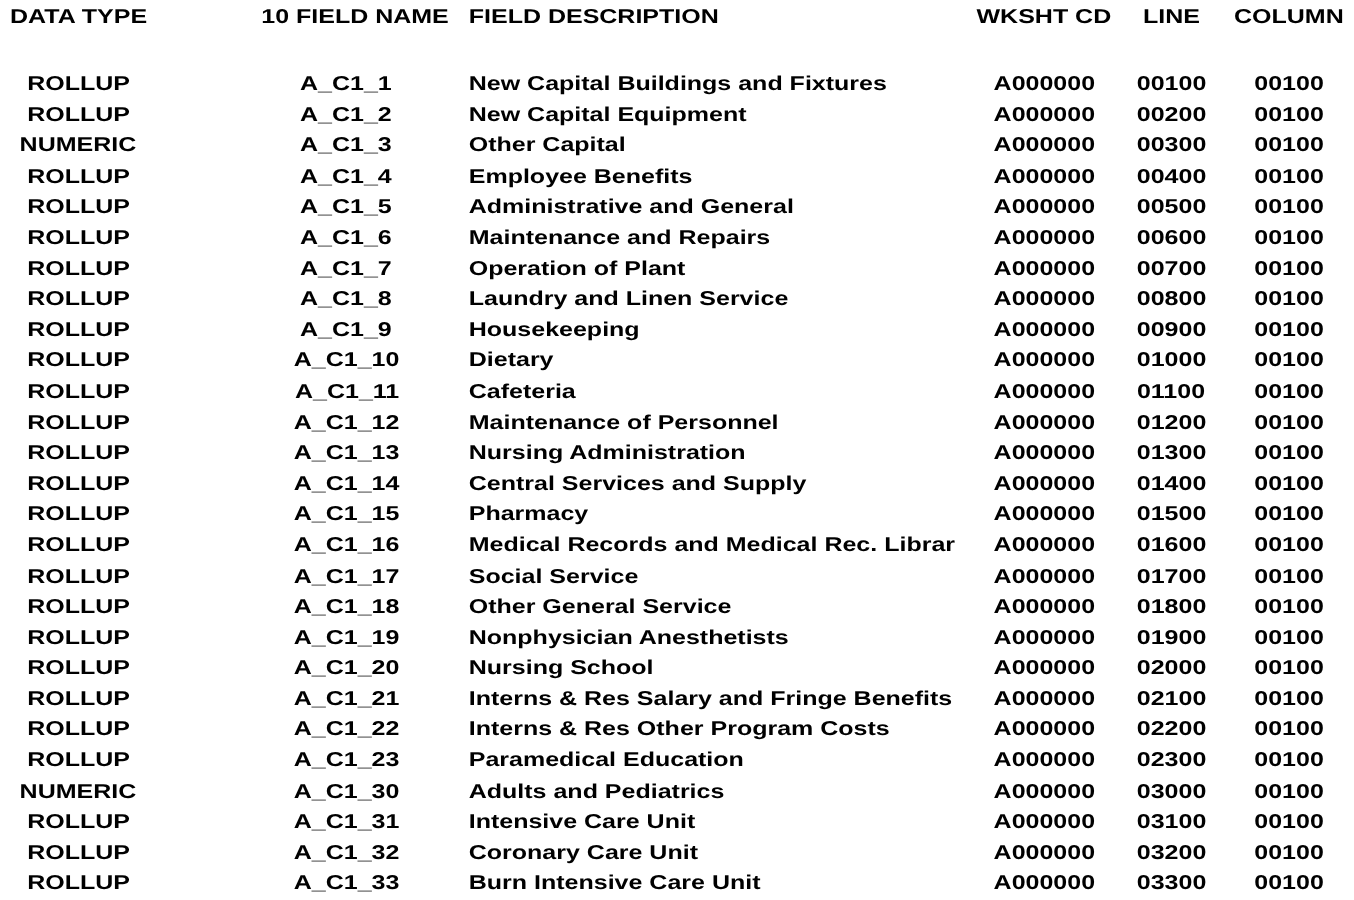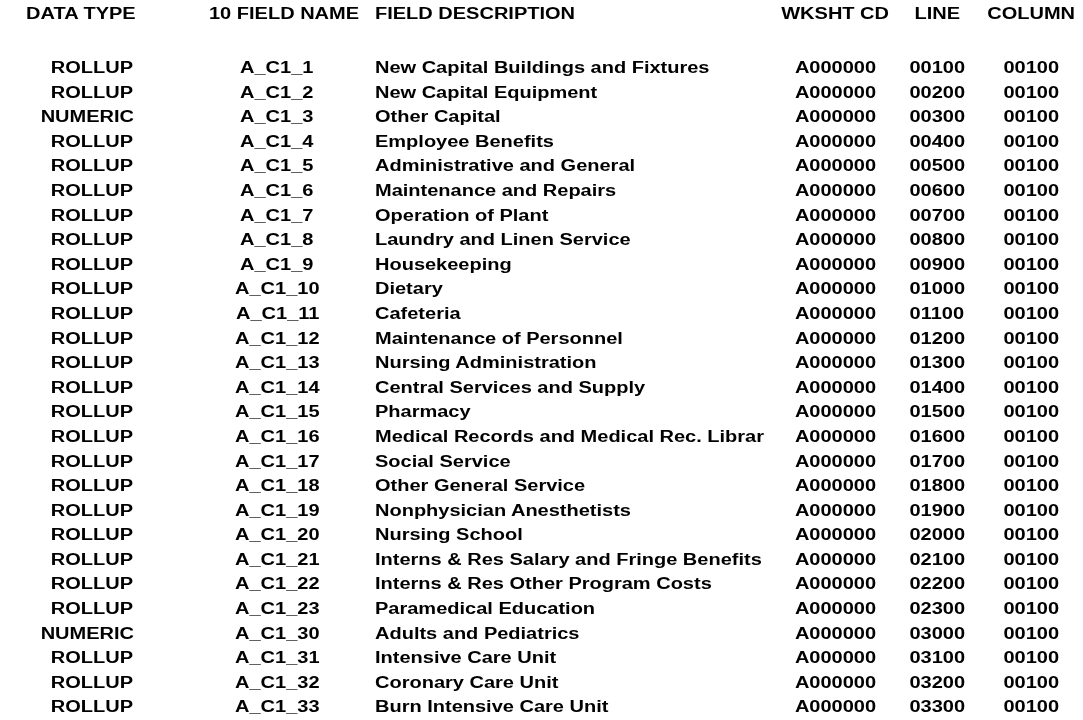--- a/index.html
+++ b/index.html
@@ -32,21 +32,21 @@
   }
   thead th {
     line-height: 16px;
     padding-top: 6px;
     padding-bottom: 34px;
   }
   tbody td {
     line-height: 24.6px;
   }
   
-  .c1 { text-align: right; }
+  .c1 { text-align: center; }
   .c2 { text-align: center; padding-left: 38px; }
   .c3 { text-align: left; }
   .c4, .c5, .c6 { text-align: center; }
   
   .cell-text {
     display: inline-block;
     transform: scaleX(1.25);
     transform-origin: 50% 50%;
     white-space: nowrap;
   }

